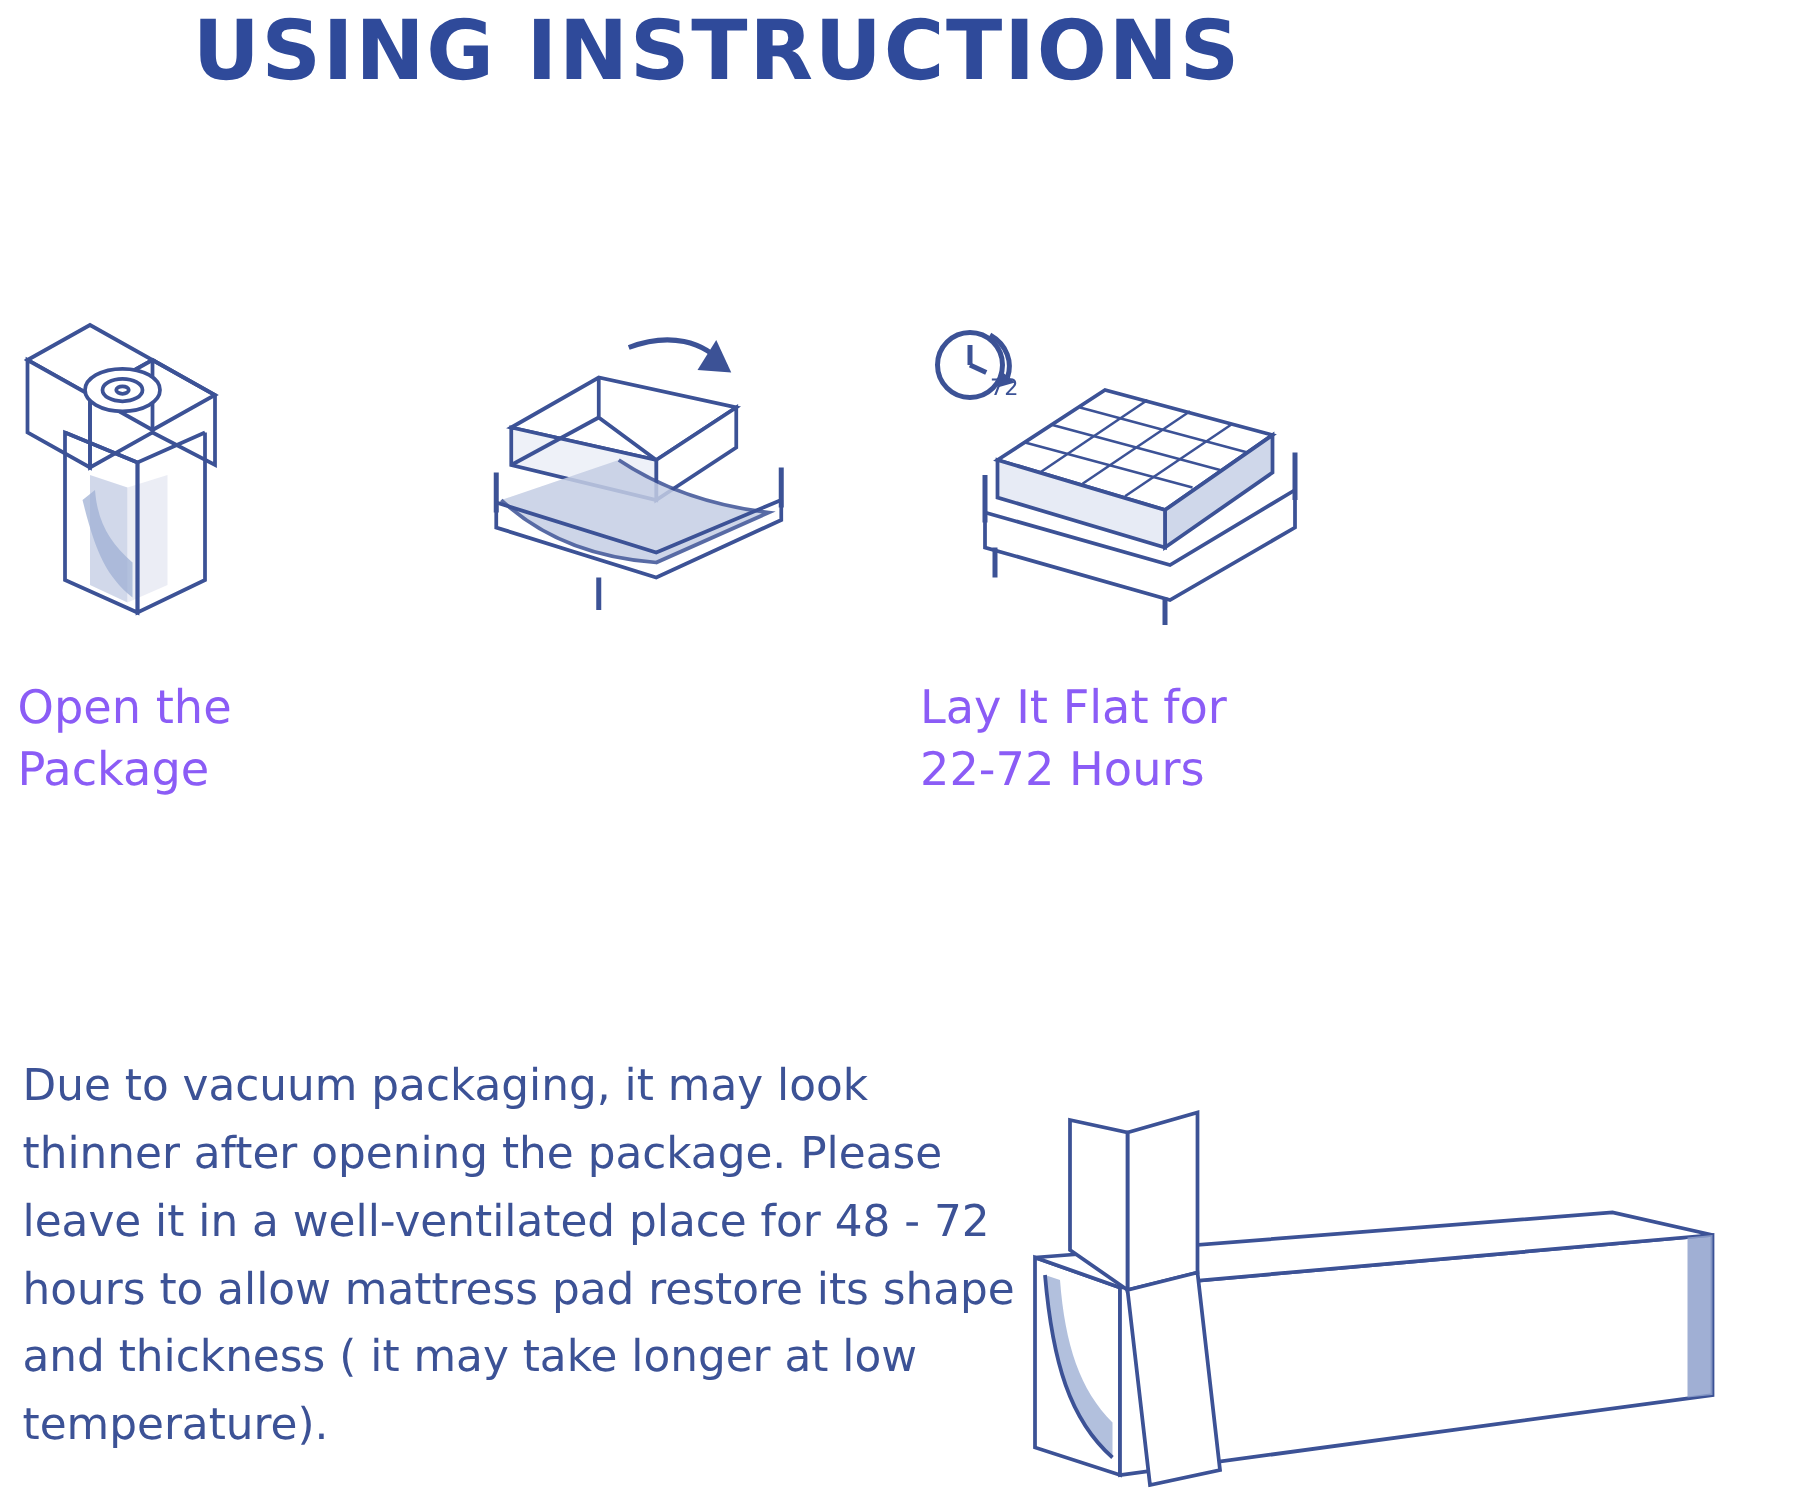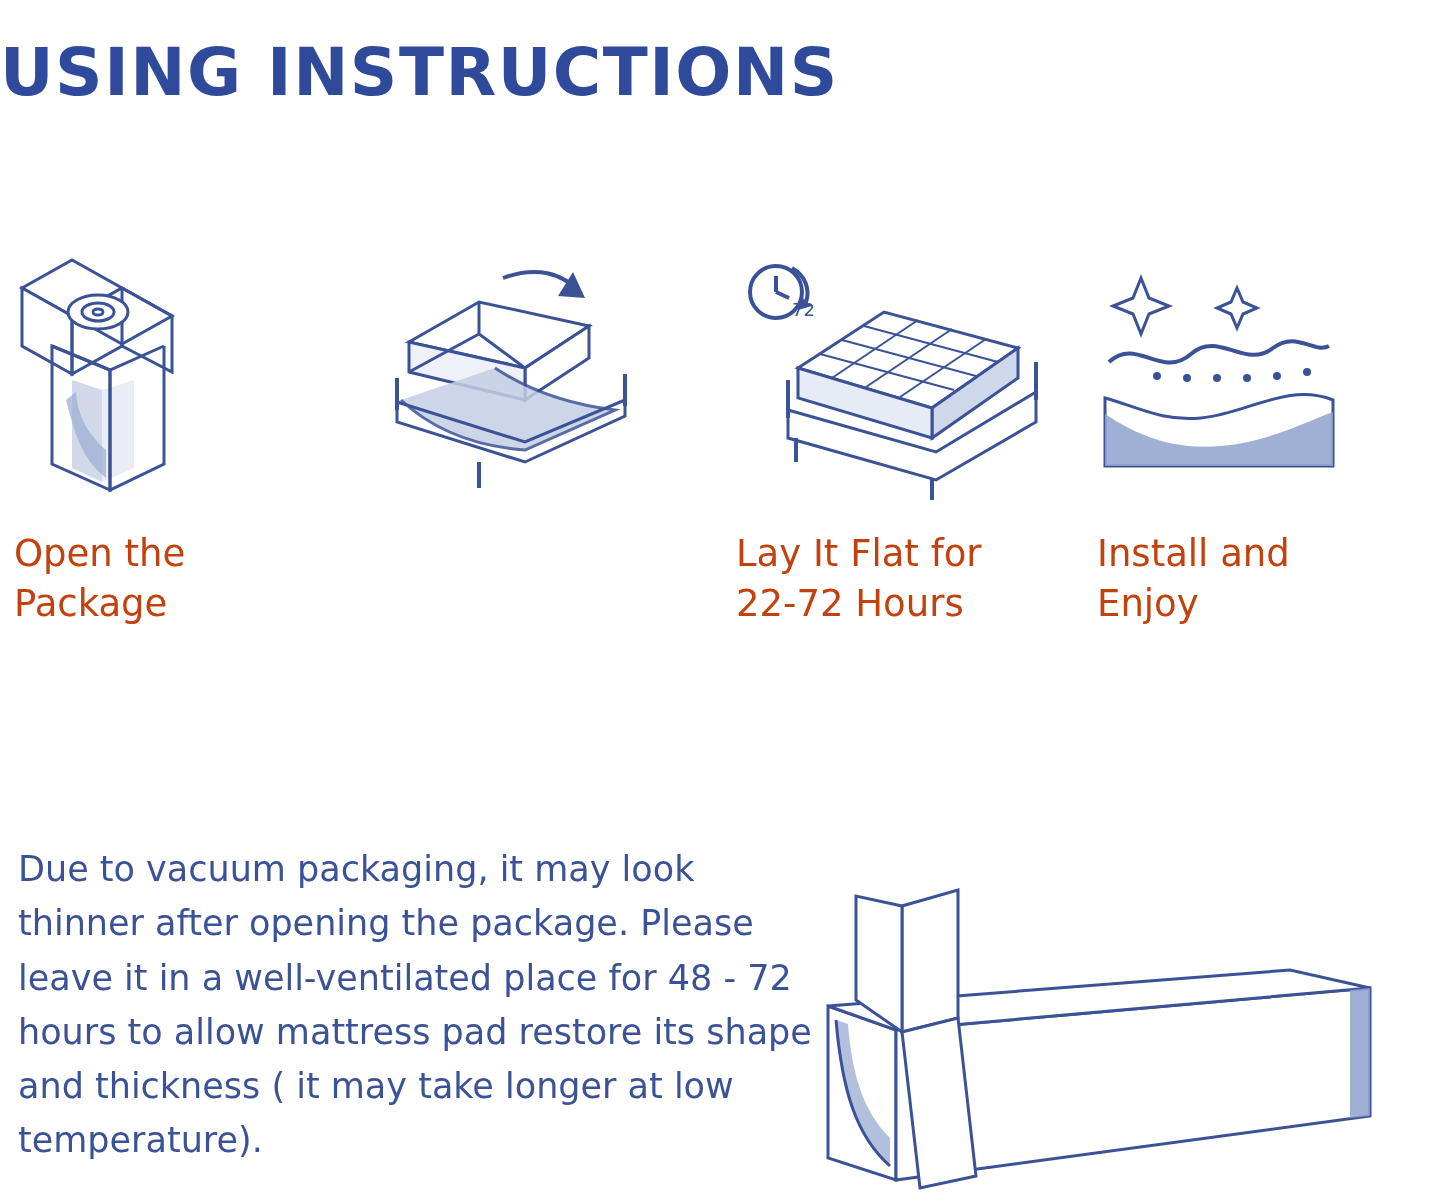--- a/index.html
+++ b/index.html
@@ -18,27 +18,26 @@
   .page {
     position: relative;
     width: 1445px;
     height: 1204px;
   }
   .title {
     position: absolute;
     top: 2px;
     left: 0;
     width: 1147px;
-    text-align: left;
+    text-align: center;
     font-size: 66px;
     font-weight: bold;
     letter-spacing: 1.5px;
     color: #2f4a9a;
     font-family: "DejaVu Sans", sans-serif;
-    margin-top: 32px;
   }
   .steps {
     position: absolute;
     top: 250px;
     left: 0;
     width: 1445px;
     display: flex;
     flex-direction: row;
   }
   .step {
@@ -46,24 +45,24 @@
     box-sizing: border-box;
     padding-left: 14px;
     display: flex;
     flex-direction: column;
   }
   .step .art {
     height: 255px;
     display: block;
   }
   .step .label {
-    margin-top: 24px;
+    margin-top: 36px;
     font-size: 37px;
     line-height: 1.35;
-    color: #c2410c;
+    color: #8b5cf6;
     white-space: pre-line;
     font-family: "DejaVu Sans", sans-serif;
   }
   .attention {
     position: absolute;
     left: 18px;
     top: 820px;
     width: 810px;
   }
   .attention-heading {
@@ -173,42 +172,20 @@
           <path d="M52 130 L52 168" stroke="#3c5296" stroke-width="4"></path>
           <path d="M300 112 L300 150" stroke="#3c5296" stroke-width="4"></path>
           <path d="M196 228 L196 250" stroke="#3c5296" stroke-width="4"></path>
           <path d="M60 188 L60 212" stroke="#3c5296" stroke-width="4"></path>
         </svg>
       </div>
       <div class="label">Lay It Flat for
 22-72 Hours</div>
     </div>
 
-    <div class="step">
-      <div class="art">
-        <svg width="330" height="255" viewBox="0 0 330 255" fill="none" xmlns="http://www.w3.org/2000/svg">
-
-          <path d="M44 28 L52 48 L72 56 L52 64 L44 84 L36 64 L16 56 L36 48 Z" stroke="#3c5296" stroke-width="3" fill="#fff"></path>
-          <path d="M140 38 L146 52 L160 58 L146 64 L140 78 L134 64 L120 58 L134 52 Z" stroke="#3c5296" stroke-width="3" fill="#fff"></path>
-
-          <path d="M12 112 C40 86 64 130 94 104 C122 80 148 120 176 98 C200 80 216 104 232 96" stroke="#3c5296" stroke-width="4" fill="none"></path>
-          <circle cx="60" cy="126" r="4" fill="#3c5296"></circle>
-          <circle cx="90" cy="128" r="4" fill="#3c5296"></circle>
-          <circle cx="120" cy="128" r="4" fill="#3c5296"></circle>
-          <circle cx="150" cy="128" r="4" fill="#3c5296"></circle>
-          <circle cx="180" cy="126" r="4" fill="#3c5296"></circle>
-          <circle cx="210" cy="122" r="4" fill="#3c5296"></circle>
-
-          <path d="M8 148 L8 216 L236 216 L236 150 C190 132 150 164 104 168 C66 172 38 156 8 148 Z" stroke="#3c5296" stroke-width="3" fill="#fff"></path>
-          <path d="M8 164 C44 188 80 200 124 196 C170 192 204 174 236 162 L236 216 L8 216 Z" fill="#8fa1cc" opacity="0.85"></path>
-        </svg>
-      </div>
-      <div class="label">Install and
-Enjoy</div>
-    </div>
 
   </div>
 
   <div class="attention">
     <div class="attention-body">Due to vacuum packaging, it may look thinner after opening the package. Please leave it in a well-ventilated place for 48 - 72 hours to allow mattress pad restore its shape and thickness ( it may take longer at low temperature).</div>
   </div>
 
   <div class="box-art">
     <svg width="620" height="310" viewBox="0 0 620 310" fill="none" xmlns="http://www.w3.org/2000/svg">
 

